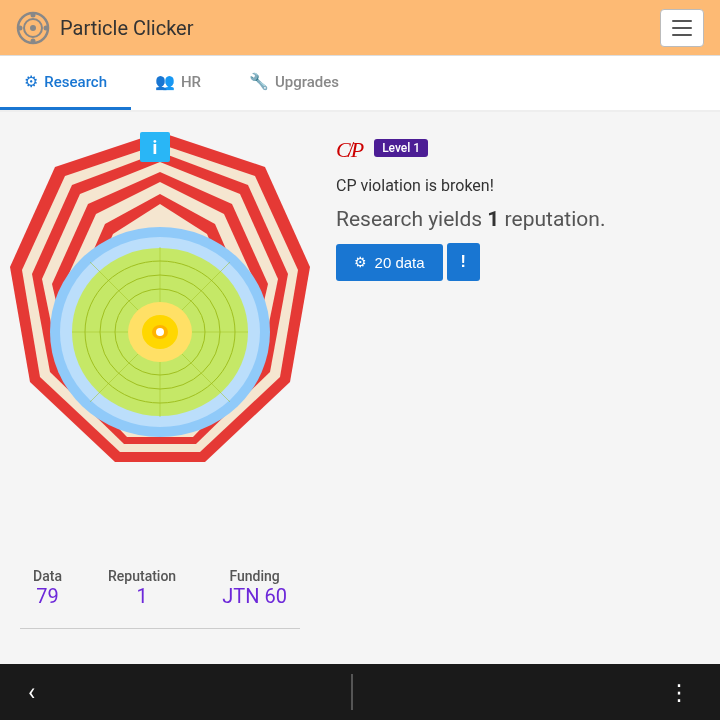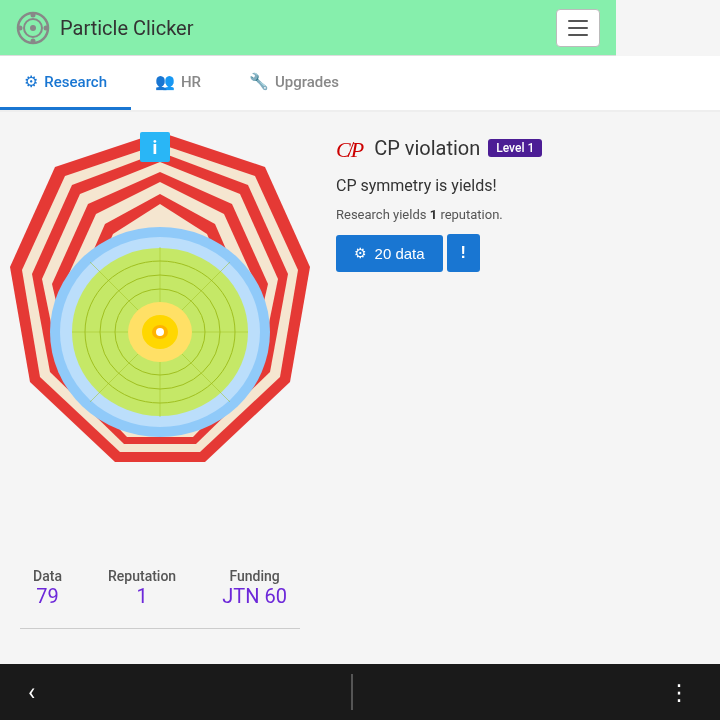--- a/index.html
+++ b/index.html
@@ -7,23 +7,23 @@
       width: 720px;
       height: 720px;
       font-family: 'Roboto', Arial, sans-serif;
       background: #f5f5f5;
       overflow: hidden;
       position: relative;
     }
 
     
     #top-bar {
-      width: 616px;
+      width: 720px;
       height: 56px;
-      background: #86efac;
+      background: #fdba74;
       border-bottom: 1px solid #ddd;
       display: flex;
       align-items: center;
       padding: 0 16px;
       justify-content: space-between;
     }
     #app-title-area {
       display: flex;
       align-items: center;
       gap: 10px;
@@ -210,21 +210,21 @@
       border-radius: 3px;
       font-weight: 500;
     }
 
     #item-description {
       font-size: 16px;
       color: #333;
     }
 
     #item-yields {
-      font-size: 13px;
+      font-size: 21px;
       color: #555;
     }
     #item-yields strong {
       color: #333;
       font-weight: 700;
     }
 
     #action-row {
       display: flex;
       flex-direction: row;
@@ -389,26 +389,25 @@
     </div>
 
     <div id="divider-line"></div>
   </div>
 
   <div id="right-panel">
 
     <div id="research-item-header">
       <div id="cp-icon"><span style="font-size:22px;color:#cc0000;font-style:italic;font-family:serif;position:relative;">C̸P</span></div>
       <div id="item-title-area">
-        <span id="item-title">CP violation</span>
         <span id="level-badge">Level 1</span>
       </div>
     </div>
 
-    <div id="item-description">CP symmetry is yields!</div>
+    <div id="item-description">CP violation is broken!</div>
 
     <div id="item-yields">
       <span>Research yields </span><strong>1</strong><span> reputation.</span>
     </div>
 
     <div id="action-row">
       <button id="data-button">
         <span style="font-size:14px;">⚙</span>
         <span>20 data</span>
       </button>

